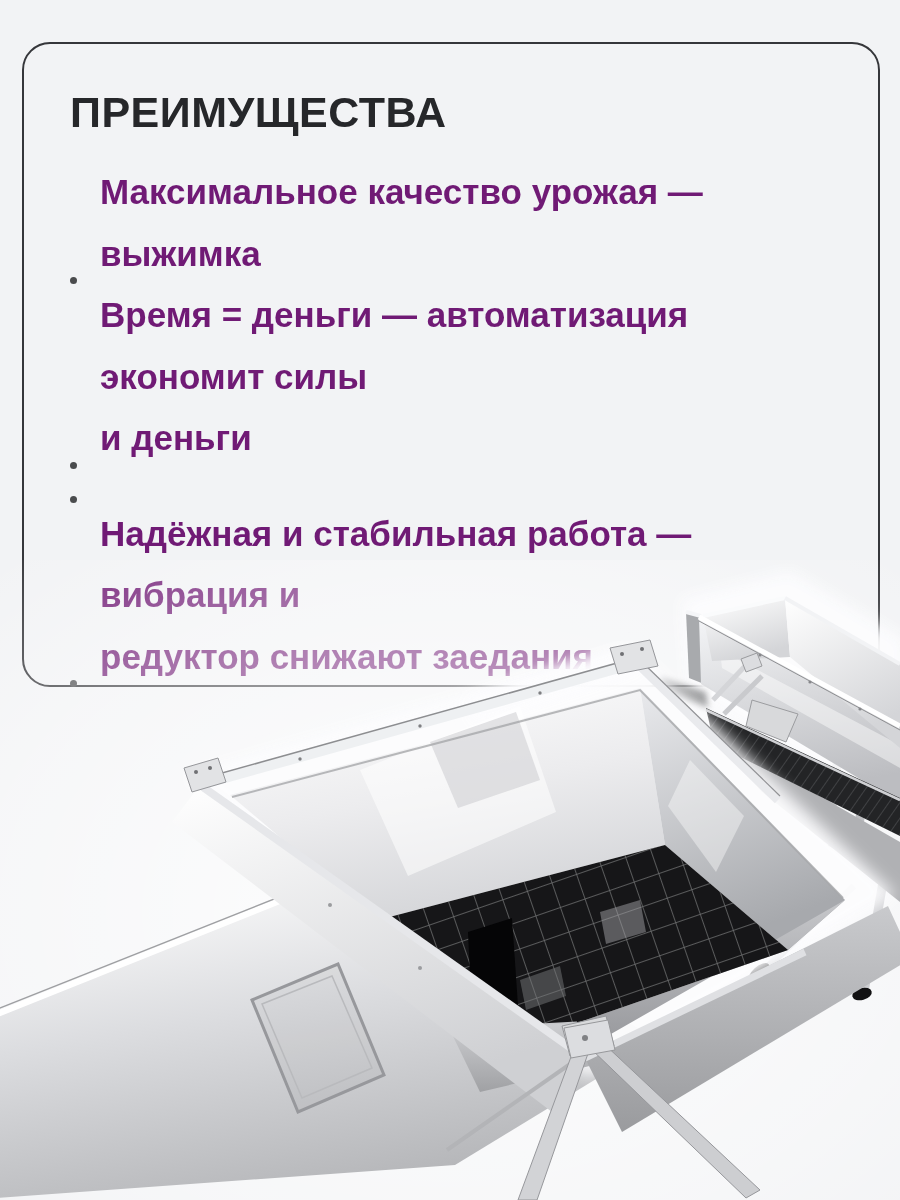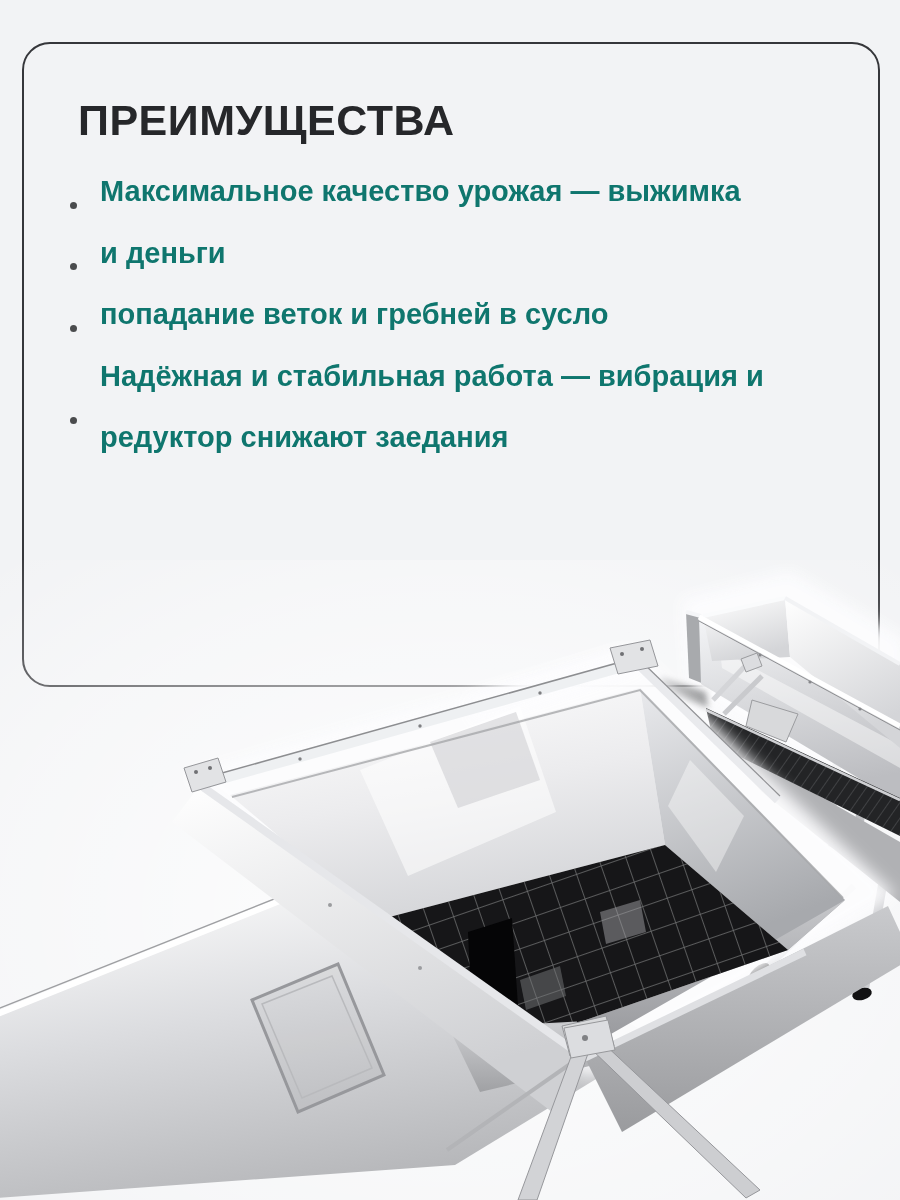--- a/index.html
+++ b/index.html
@@ -7,32 +7,32 @@
     width:900px;height:1200px;position:relative;overflow:hidden;
     background:#f2f3f5;
     font-family:"Liberation Sans","DejaVu Sans",sans-serif;
   }
   .card{
     position:absolute;left:22px;top:42px;width:858px;height:645px;
     border:2.5px solid #35363a;border-radius:28px;
     box-sizing:border-box;z-index:1;background:transparent;
   }
   .card h1{
-    position:absolute;left:46px;top:47px;margin:8px;
+    position:absolute;left:46px;top:47px;margin:0;
     font-size:43px;line-height:1;font-weight:bold;color:#26272a;
     letter-spacing:.5px;
     text-align:right;
   }
   ul.benefits{
     position:absolute;left:46px;top:117px;margin:0;padding:0;list-style:none;
     width:780px;
   }
   ul.benefits li{
-    display:flex;align-items:center;
-    font-size:29px;font-weight:bold;color:#0f766e;line-height:61.5px;
+    display:flex;align-items:flex-end;
+    font-size:35px;font-weight:bold;color:#701a75;line-height:61.5px;
   }
   .dot{
     flex:0 0 7px;width:7px;height:7px;border-radius:50%;
     background:#4a4b4d;margin:27px 23px 0 0;
   }
   .lines{flex:1 1 auto;}
   .photo{
     position:absolute;left:0;top:0;width:900px;height:1200px;z-index:2;
     pointer-events:none;
   }
@@ -45,27 +45,27 @@
   <ul class="benefits">
     <li>
       <span class="dot"></span>
       <div class="lines">
         <div>Максимальное качество урожая — выжимка</div>
       </div>
     </li>
     <li>
       <span class="dot"></span>
       <div class="lines">
+        <div>Время = деньги — автоматизация экономит силы</div>
         <div>и деньги</div>
       </div>
     </li>
     <li>
       <span class="dot"></span>
       <div class="lines">
-        <div>попадание веток и гребней в сусло</div>
       </div>
     </li>
     <li>
       <span class="dot"></span>
       <div class="lines">
         <div>Надёжная и стабильная работа — вибрация и</div>
         <div>редуктор снижают заедания</div>
       </div>
     </li>
   </ul>

